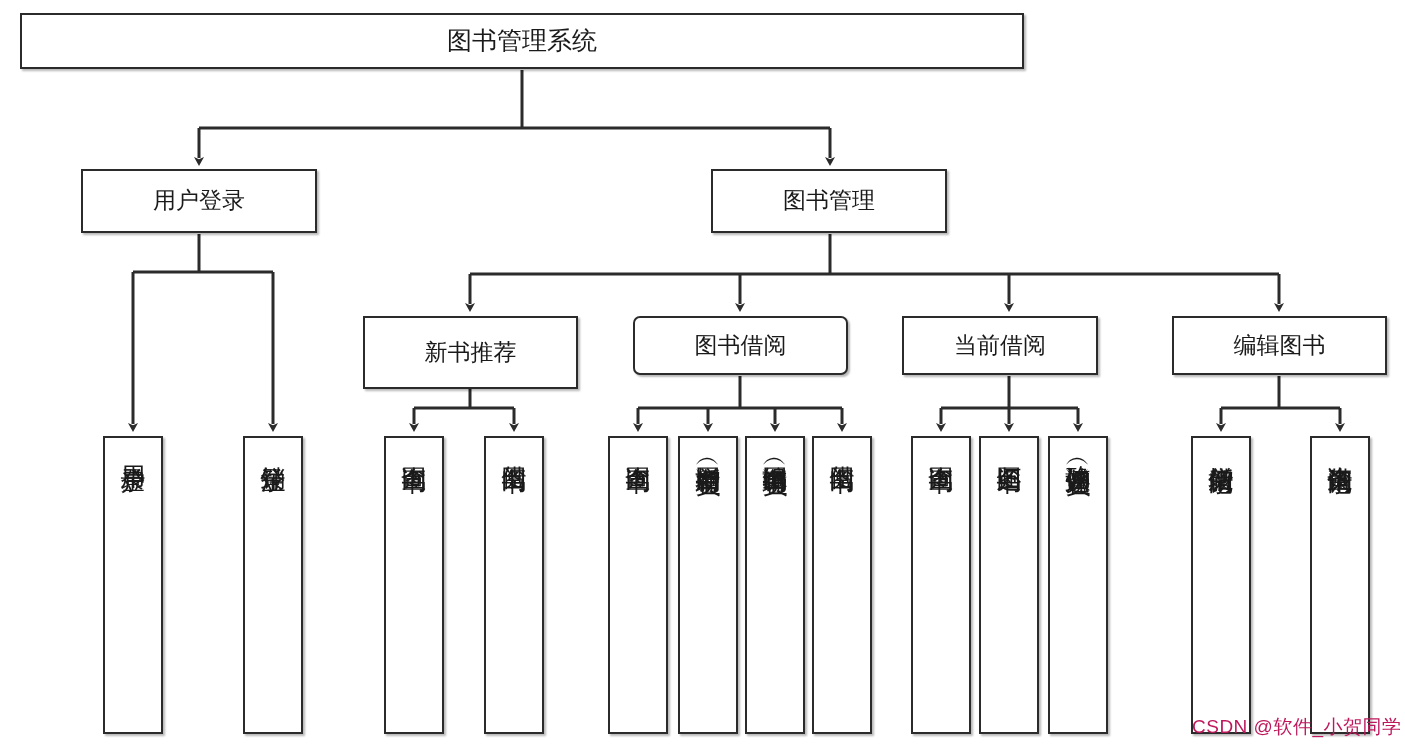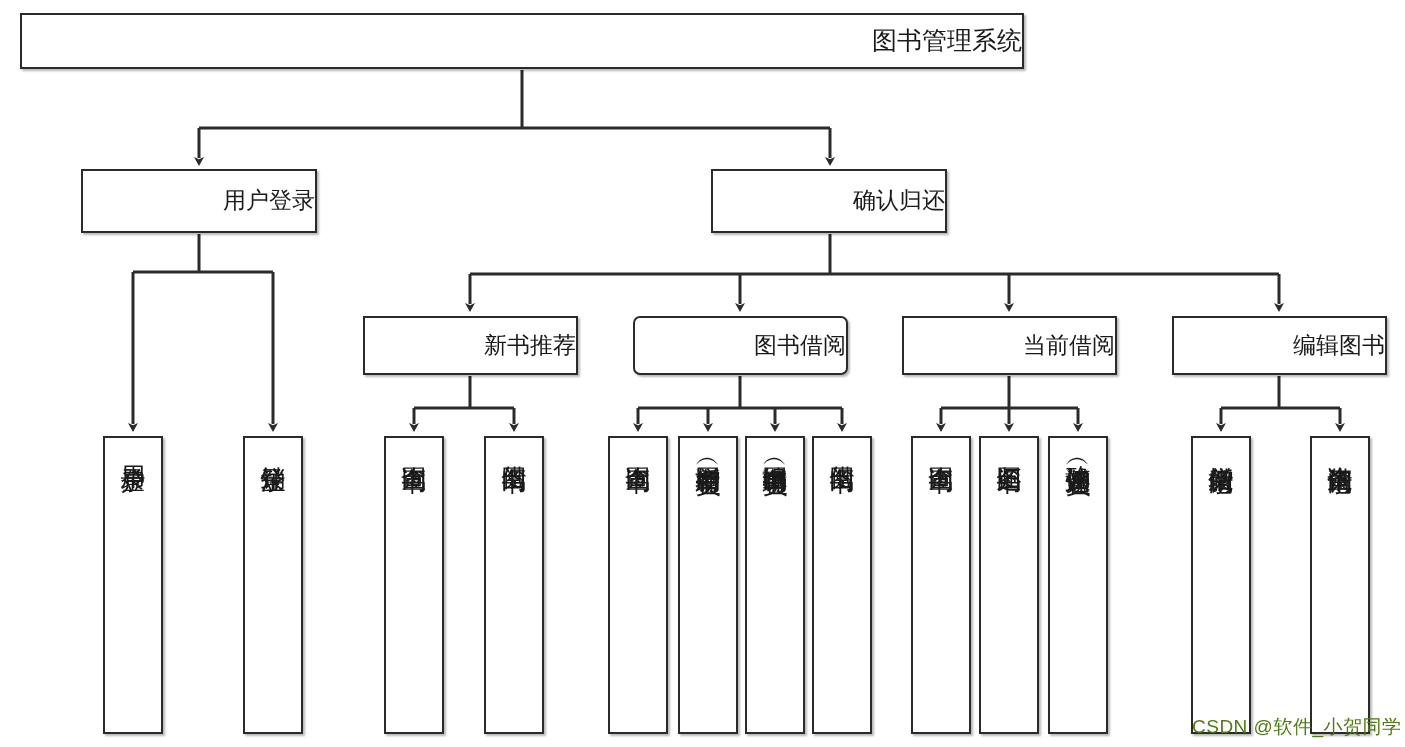--- a/index.html
+++ b/index.html
@@ -24,21 +24,21 @@
     width: 1405px; height: 747px;
     pointer-events: none;
   }
   .node {
     position: absolute;
     border: 2px solid #2b2b2b;
     background: #ffffff;
     box-shadow: 2px 2px 2px rgba(0,0,0,0.28);
     display: flex;
     align-items: center;
-    justify-content: flex-end;
+    justify-content: center;
     color: #1a1a1a;
   }
   .node .label {
     font-family: "Liberation Sans", "DejaVu Sans", sans-serif;
     line-height: 1.18;
     text-align: center;
     white-space: nowrap;
   }
   
   .node.h .label {
@@ -55,21 +55,21 @@
   .node.v .label {
     font-size: 25px;
     writing-mode: vertical-rl;
     text-orientation: upright;
     letter-spacing: 1px;
     line-height: 1;
   }
   .watermark {
     position: absolute;
     font-size: 19px;
-    color: #4d7c0f;
+    color: #be185d;
     white-space: nowrap;
     letter-spacing: 0.5px;
     font-family: "Liberation Sans", "DejaVu Sans", sans-serif;
   }
 </style>
 </head>
 <body>
 
 <div id="canvas">
 
@@ -126,32 +126,32 @@
 
   <div class="node h root" style="left:20px; top:13px; width:1004px; height:56px;">
     <span class="label">图书管理系统</span>
   </div>
 
   <div class="node h" style="left:81px; top:169px; width:236px; height:64px;">
     <span class="label">用户登录</span>
   </div>
 
   <div class="node h" style="left:711px; top:169px; width:236px; height:64px;">
-    <span class="label">确认归还</span>
-  </div>
-
-  <div class="node h" style="left:363px; top:316px; width:215px; height:59px;">
+    <span class="label">图书管理</span>
+  </div>
+
+  <div class="node h" style="left:363px; top:316px; width:215px; height:73px;">
     <span class="label">新书推荐</span>
   </div>
 
   <div class="node h" style="left:633px; top:316px; width:215px; height:59px;border-radius:7px;">
     <span class="label">图书借阅</span>
   </div>
 
-  <div class="node h" style="left:902px; top:316px; width:215px; height:59px;">
+  <div class="node h" style="left:902px; top:316px; width:196px; height:59px;">
     <span class="label">当前借阅</span>
   </div>
 
   <div class="node h" style="left:1172px; top:316px; width:215px; height:59px;">
     <span class="label">编辑图书</span>
   </div>
 
   <div class="node v" style="left:103px; top:436px; width:60px; height:298px;">
     <span class="label">用户登录</span>
   </div>

